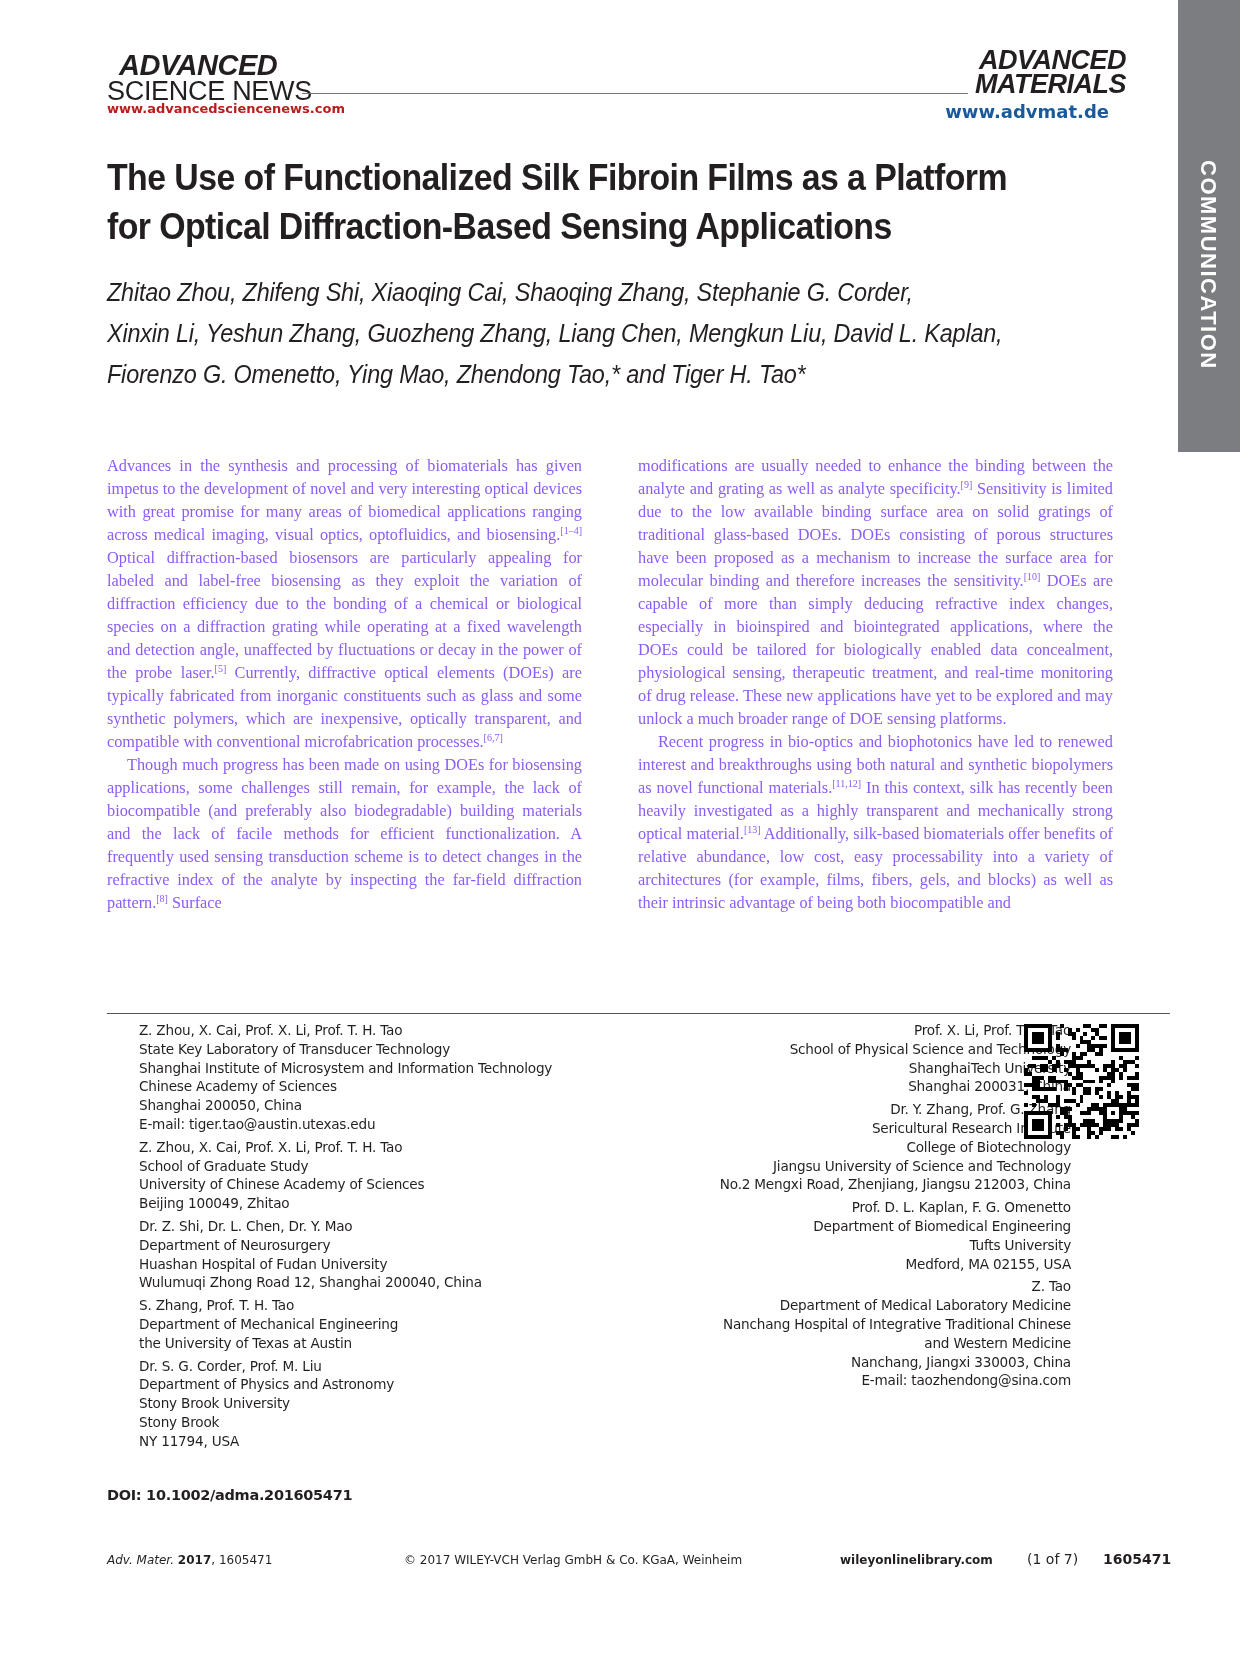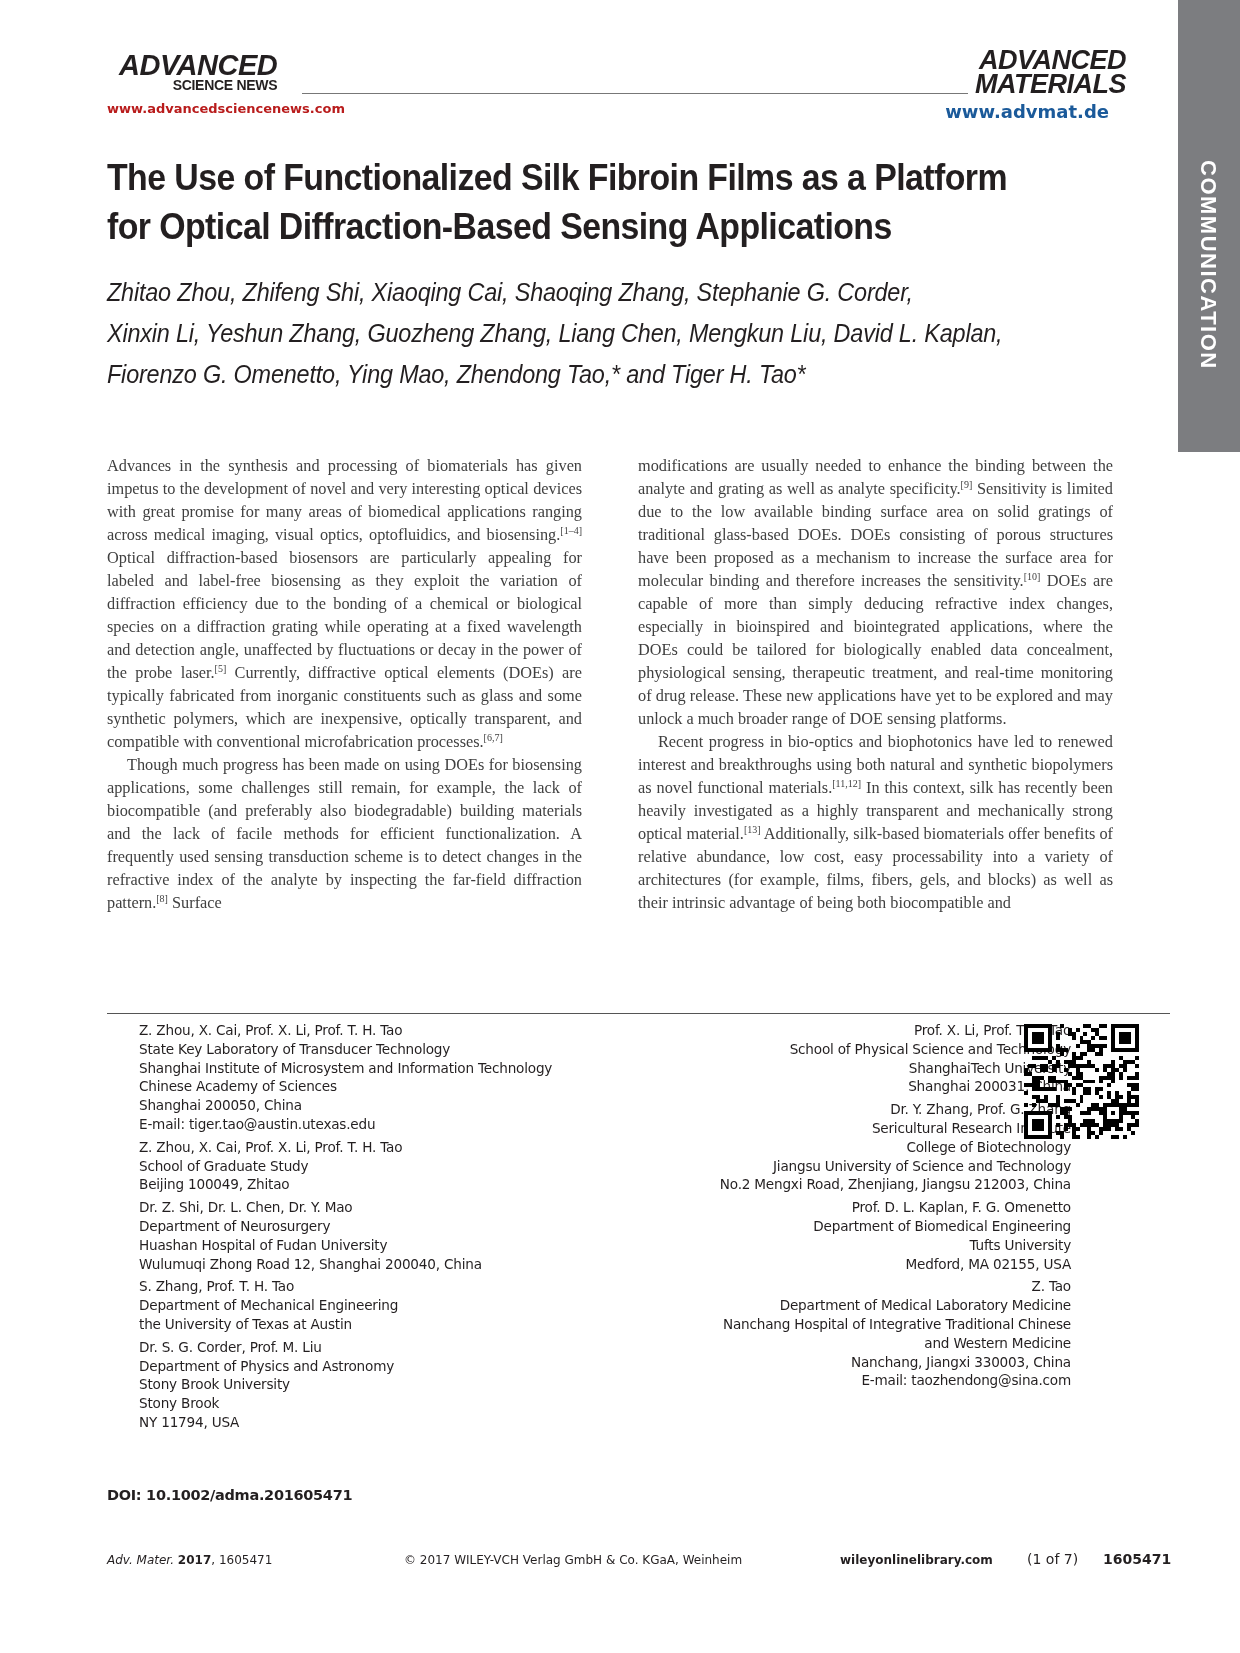--- a/index.html
+++ b/index.html
@@ -3,39 +3,39 @@
 <meta charset="utf-8">
 <style>
   * { box-sizing: border-box; margin: 0; padding: 0; }
   html, body { width: 1240px; height: 1653px; background: #ffffff; overflow: hidden; }
   body { position: relative; font-family: "Liberation Serif", serif; color: #231f20; }
 
   
   .hdr-left { position: absolute; left: 107px; top: 52px; }
   .asn-logo { font-family: "Liberation Sans", sans-serif; font-weight: 700; line-height: 0.92; color: #231f20; }
   .asn-logo .l1 { font-size: 29px; letter-spacing: -0.5px; font-style: italic; display: block; padding-left: 12px; }
-  .asn-logo .l2 { font-size: 14px; letter-spacing: -0.3px; display: block; font-weight: 700; text-align: right; }
+  .asn-logo .l2 { font-size: 27px; letter-spacing: -0.3px; display: block; font-weight: 400; }
   .url-left { position: absolute; left: 107px; top: 101px; font-family: "DejaVu Sans", sans-serif; font-size: 13px; font-weight: 700; color: #b91c1c; }
   .hdr-rule { position: absolute; left: 302px; top: 93px; width: 666px; height: 1px; background: #777; }
   .am-logo { position: absolute; left: 975px; top: 48px; font-family: "Liberation Sans", sans-serif; font-weight: 700; font-style: italic; color: #231f20; line-height: 0.9; text-align: right; }
   .am-logo .l1 { font-size: 27px; display: block; letter-spacing: -0.5px; }
   .am-logo .l2 { font-size: 27px; display: block; letter-spacing: -0.5px; }
   .url-right { position: absolute; right: 131px; top: 101px; font-family: "DejaVu Sans", sans-serif; font-size: 18px; font-weight: 700; color: #1b5a9a; }
 
   
   .side-tab { position: absolute; left: 1178px; top: 0; width: 62px; height: 452px; background: #7c7d80; }
   .side-tab span { position: absolute; left: 31px; top: 160px; transform-origin: 0 0; transform: rotate(90deg) translate(0, -12px);
     font-family: "Liberation Sans", sans-serif; font-weight: 700; font-size: 22px; color: #ffffff; letter-spacing: 1.5px; white-space: nowrap; }
 
   
   .title { position: absolute; left: 107px; top: 153px; width: 1060px; font-family: "Liberation Sans", sans-serif; font-size: 36px; line-height: 49px; font-weight: 700; color: #231f20; letter-spacing: -0.6px; transform: scaleX(0.94); transform-origin: 0 0; }
   .authors { position: absolute; left: 107px; top: 272px; width: 1070px; font-family: "Liberation Sans", sans-serif; font-style: italic; font-size: 26px; line-height: 41px; color: #231f20; transform: scaleX(0.9); transform-origin: 0 0; letter-spacing: -0.2px; }
 
   
-  .col { position: absolute; top: 454px; width: 475px; font-size: 16.3px; line-height: 23px; text-align: justify; color: #404040; }
+  .col { position: absolute; top: 454px; width: 475px; font-size: 16.3px; line-height: 23px; text-align: justify; color: #8b5cf6; }
   .col.left { left: 107px; }
   .col.right { left: 638px; }
   .col p { margin: 0; }
   .col p.indent { text-indent: 20px; }
   sup { font-size: 10px; line-height: 0; vertical-align: 6px; }
 
   
   .aff-rule { position: absolute; left: 107px; top: 1013px; width: 1063px; height: 1px; background: #555; }
   .aff-col { position: absolute; top: 1021px; font-family: "DejaVu Sans", sans-serif; font-size: 13.6px; line-height: 18.8px; color: #231f20; letter-spacing: -0.2px; margin-left: 32px; }
   .aff-col.left { left: 107px; width: 500px; }
@@ -104,20 +104,21 @@
       <span class="aff-line">Z. Zhou, X. Cai, Prof. X. Li, Prof. T. H. Tao</span>
       <span class="aff-line">State Key Laboratory of Transducer Technology</span>
       <span class="aff-line">Shanghai Institute of Microsystem and Information Technology</span>
       <span class="aff-line">Chinese Academy of Sciences</span>
       <span class="aff-line">Shanghai 200050, China</span>
       <span class="aff-line">E-mail: tiger.tao@austin.utexas.edu</span>
     </div>
     <div class="aff-block">
       <span class="aff-line">Z. Zhou, X. Cai, Prof. X. Li, Prof. T. H. Tao</span>
       <span class="aff-line">School of Graduate Study</span>
+      <span class="aff-line">University of Chinese Academy of Sciences</span>
       <span class="aff-line">Beijing 100049, Zhitao</span>
     </div>
     <div class="aff-block">
       <span class="aff-line">Dr. Z. Shi, Dr. L. Chen, Dr. Y. Mao</span>
       <span class="aff-line">Department of Neurosurgery</span>
       <span class="aff-line">Huashan Hospital of Fudan University</span>
       <span class="aff-line">Wulumuqi Zhong Road 12, Shanghai 200040, China</span>
     </div>
     <div class="aff-block">
       <span class="aff-line">S. Zhang, Prof. T. H. Tao</span>

